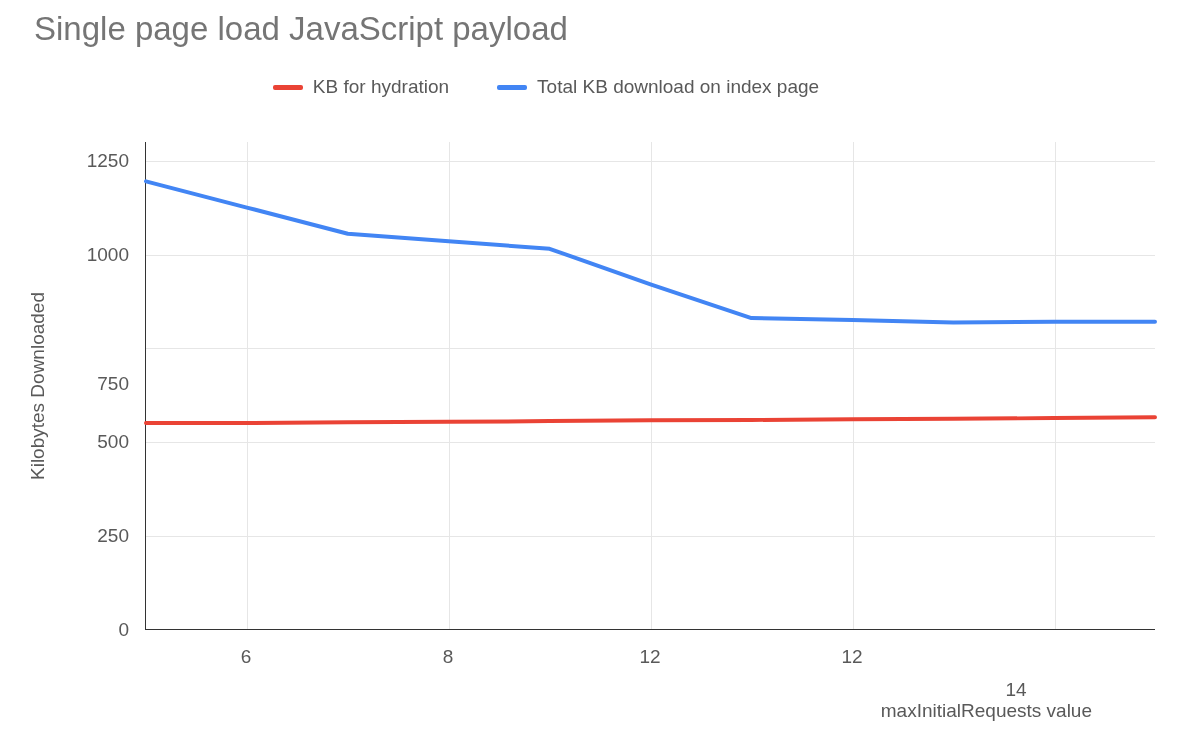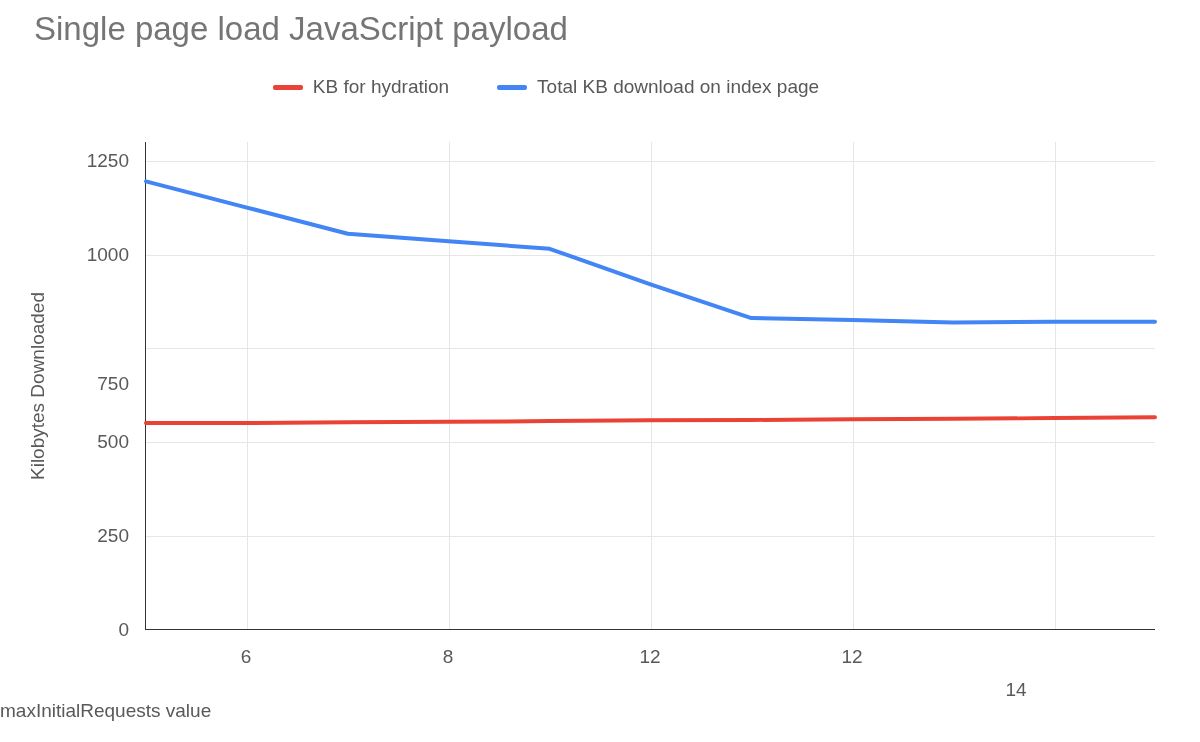--- a/index.html
+++ b/index.html
@@ -101,21 +101,21 @@
     transform: translate(-50%, -50%) rotate(-90deg);
     font-size: 19px;
     color: #595959;
     white-space: nowrap;
   }
   .x-axis-title {
     position: absolute;
     left: 0;
     right: 0;
     top: 700px;
-    text-align: left;
+    text-align: right;
     font-size: 19px;
     color: #595959;
   }
 </style>
 </head>
 <body>
 
 <div class="chart-container">
 
   <div class="title">Single page load JavaScript payload</div>

